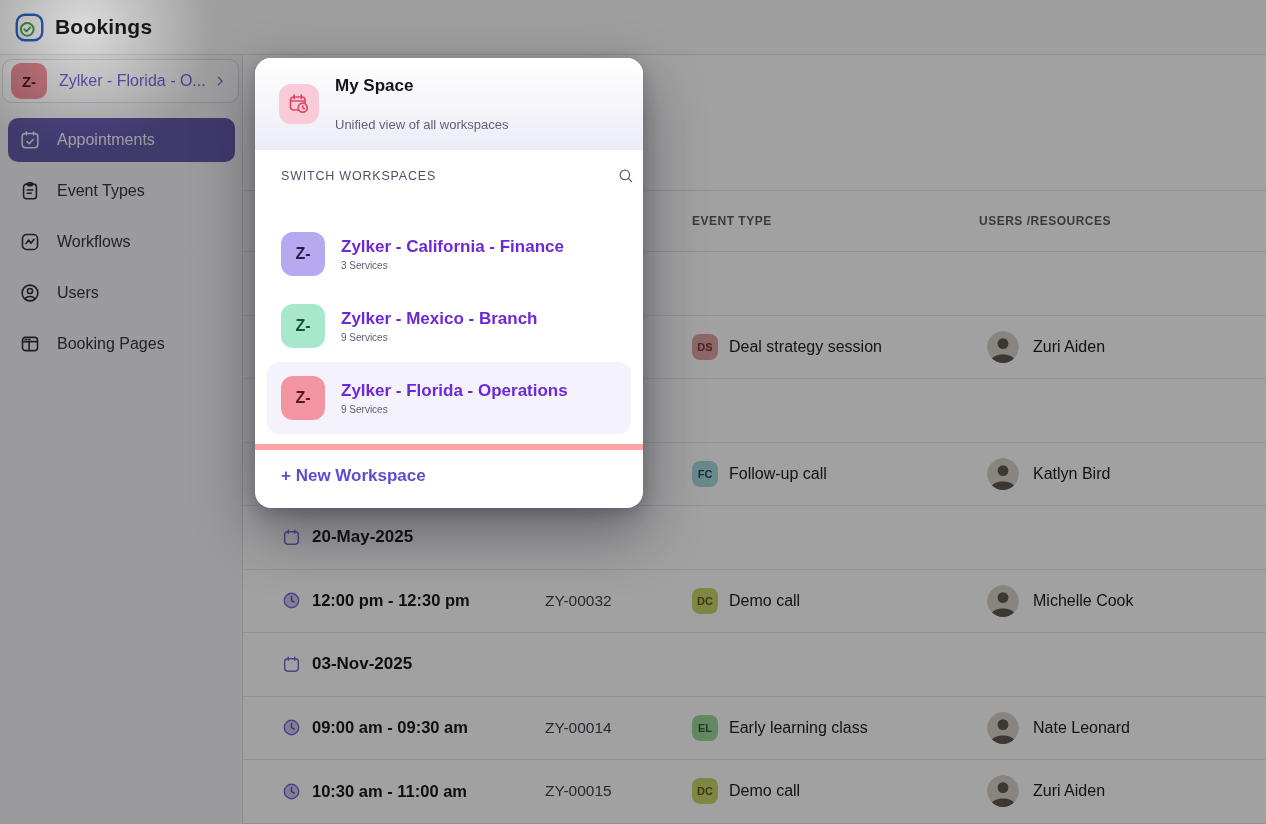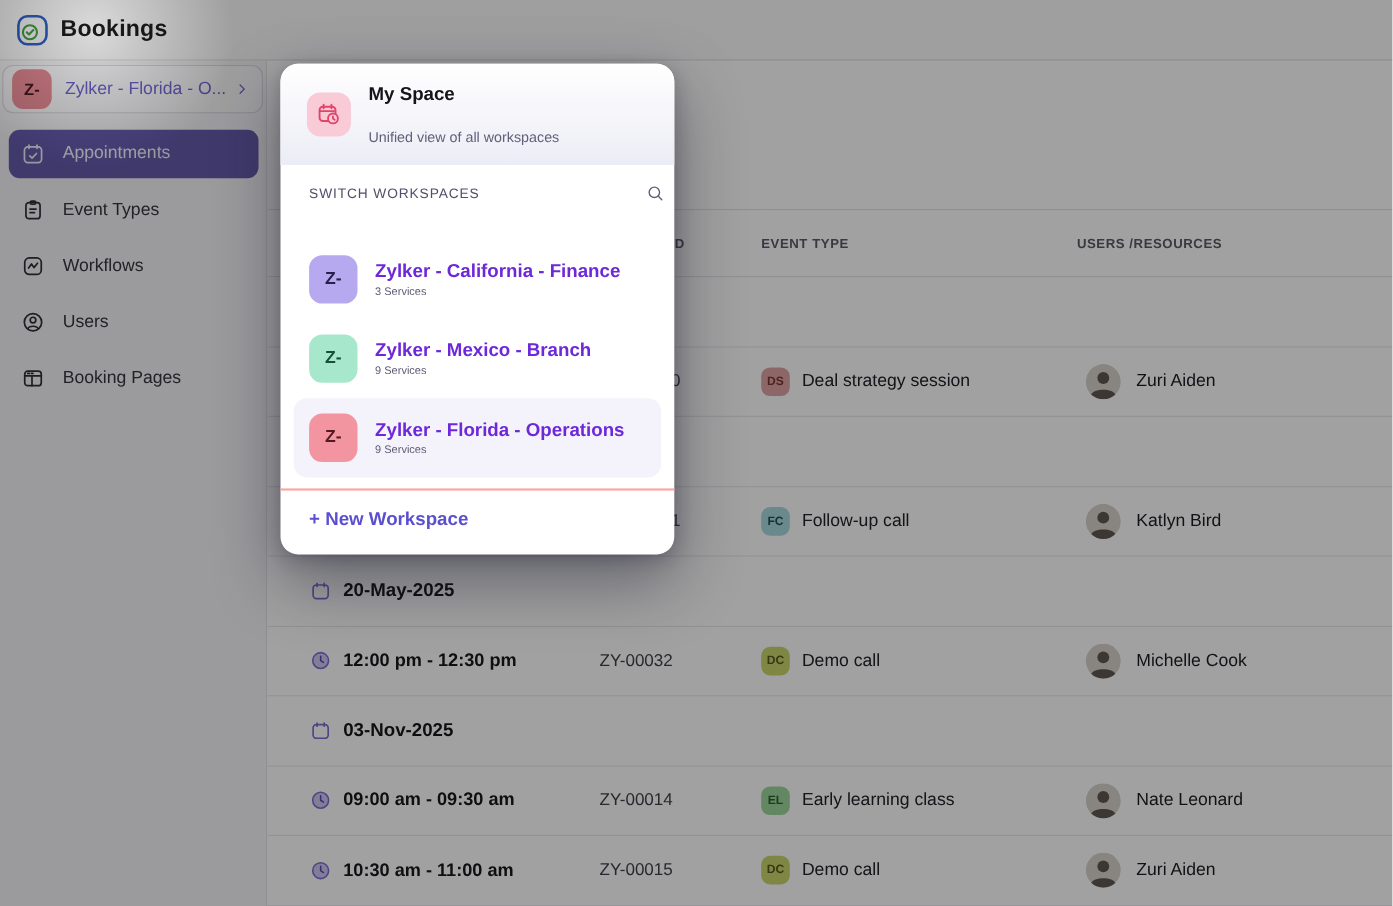--- a/index.html
+++ b/index.html
@@ -56,42 +56,42 @@
   .event-name { margin-left:11px; font-size:16px; color:#202028; }
   .cell-user { display:flex; align-items:center; padding-left:8px; }
   .user-avatar { width:32px; height:32px; border-radius:50%; overflow:hidden; flex:none; }
   .user-name { margin-left:14px; font-size:16px; color:#1b1b22; }
 
   
   .dim-overlay { position:absolute; top:0; left:0; width:1266px; height:824px; z-index:40;
     background:radial-gradient(circle 170px at 85px 27px, rgba(0,0,0,0.13), rgba(0,0,0,0.37) 75%); }
 
   
-  .popup { position:absolute; top:58px; left:255px; width:358px; z-index:60; background:#fff;
+  .popup { position:absolute; top:58px; left:255px; width:388px; z-index:60; background:#fff;
     border-radius:16px; box-shadow:0 24px 60px rgba(25,25,45,.45), 0 4px 16px rgba(25,25,45,.25); }
   .popup-header { height:92px; border-radius:16px 16px 0 0; display:flex; align-items:center; padding:0 24px;
     background:linear-gradient(#ffffff, #ececf6); cursor:pointer; }
   .ms-icon { width:40px; height:40px; border-radius:12px; background:var(--ms-bg,#f8cbd7);
     display:flex; align-items:center; justify-content:center; flex:none; }
   .ms-icon svg { width:24px; height:24px; }
   .ms-text { margin-left:16px; }
   .ms-title { font-size:17px; font-weight:700; color:#141419; }
   .ms-sub { margin-top:21px; font-size:13px; color:#60607a;text-align:center; }
   .switch-row { margin-top:14px; height:24px; padding:0 8px 0 26px; display:flex; align-items:center; justify-content:space-between; }
   .switch-label { font-size:12.5px; font-weight:500; letter-spacing:.8px; color:#50506a; }
   .switch-search { display:flex; color:#5f5f76; cursor:pointer; }
   .ws-list { margin-top:30px; padding:0 12px; }
   .ws-item { height:72px; border-radius:12px; display:flex; align-items:center; padding:0 14px; cursor:pointer; }
   .ws-item.selected { background:var(--ws-sel-bg,#f4f2fa); }
   .wsi-avatar { width:44px; height:44px; border-radius:12px; display:flex; align-items:center; justify-content:center;
     font-size:16px; font-weight:700; flex:none; }
   .wsi-text { margin-left:16px; }
   .wsi-name { font-size:17px; font-weight:700; color:#6d28d9;text-align:right; }
   .wsi-services { margin-top:3px; font-size:10px; color:#5c5c74; }
-  .popup-footer { margin-top:10px; border-top:2px solid #fca5a5; padding:16px 26px 22px; }
+  .popup-footer { margin-top:10px; border-top:6px solid #fca5a5; padding:16px 26px 22px; }
   .new-ws { font-size:17px; font-weight:700; color:var(--link,#5b4ecf); cursor:pointer; display:inline-block; }
 </style>
 </head>
 <body>
 
 <header class="topbar">
   <svg class="logo" viewBox="0 0 34 34" fill="none" stroke-linecap="round" stroke-linejoin="round">
     <rect x="3" y="3" width="28" height="28" rx="9" stroke="#2E63C8" stroke-width="2.6"></rect>
     <circle cx="14.5" cy="19" r="7" fill="#ffffff" stroke="#43A047" stroke-width="2.1"></circle>
     <path d="M11.3 19l2.3 2.3 4.3-4.5" stroke="#43A047" stroke-width="2.1"></path>

